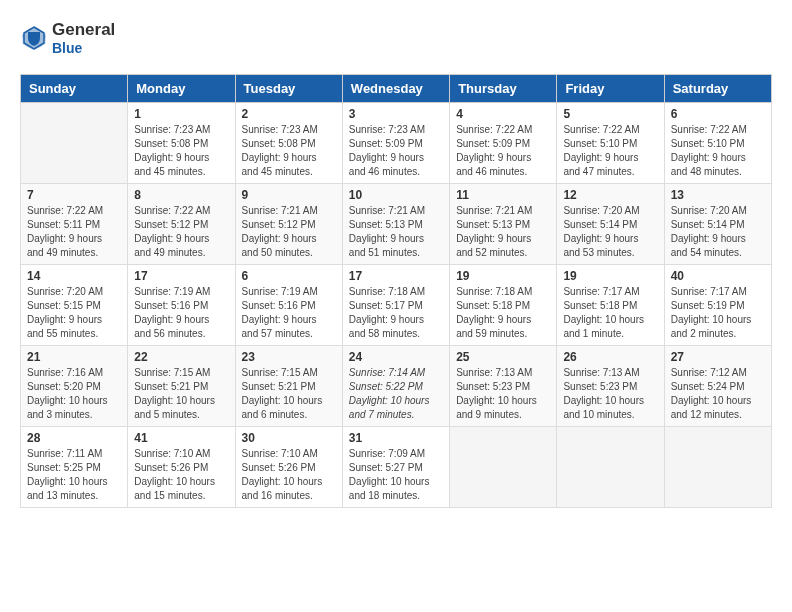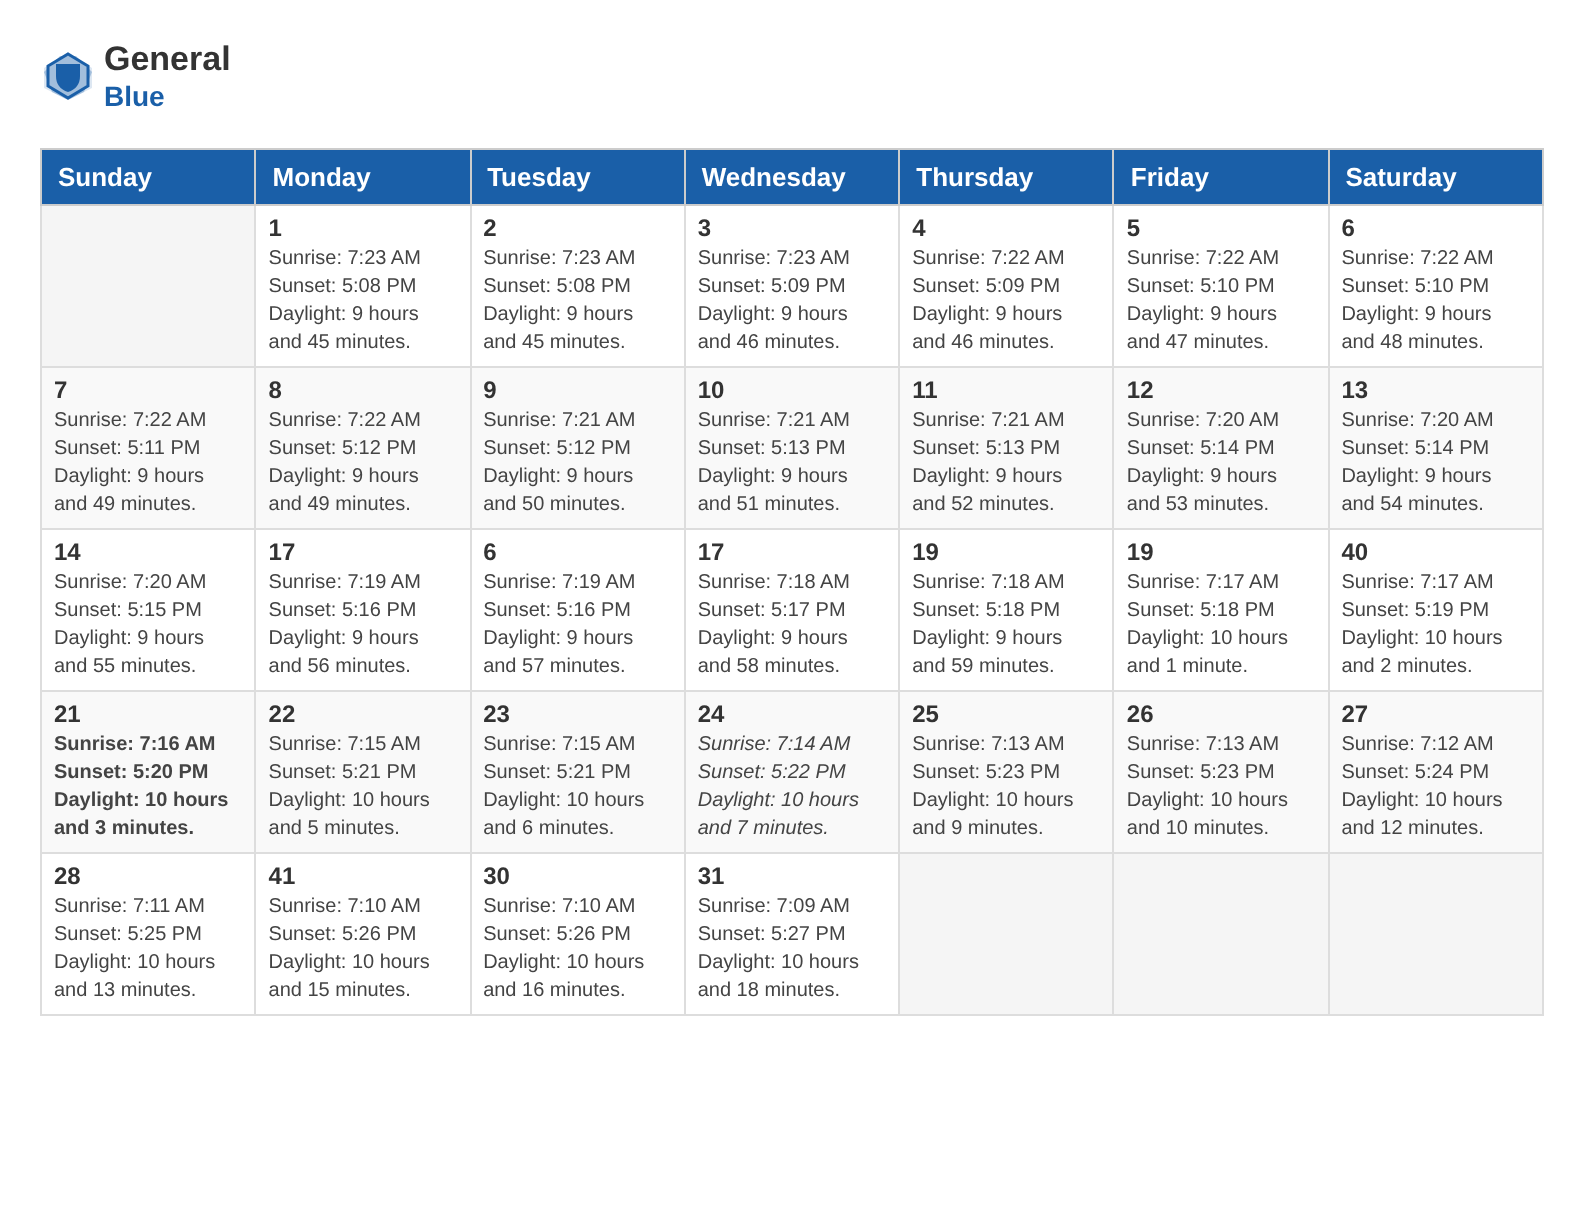--- a/index.html
+++ b/index.html
@@ -258,21 +258,21 @@
           <span class="day-number">40</span>
           <div class="day-info" style="white-space: pre-line;">Sunrise: 7:17 AM
 Sunset: 5:19 PM
 Daylight: 10 hours
 and 2 minutes.</div>
         </td>
       </tr>
       <tr>
         <td>
           <span class="day-number">21</span>
-          <div class="day-info" style="white-space: pre-line; font-weight: bold;">Sunrise: 7:16 AM
+          <div class="day-info" style="white-space: pre-line;">Sunrise: 7:16 AM
 Sunset: 5:20 PM
 Daylight: 10 hours
 and 3 minutes.</div>
         </td>
         <td>
           <span class="day-number">22</span>
           <div class="day-info" style="white-space: pre-line;">Sunrise: 7:15 AM
 Sunset: 5:21 PM
 Daylight: 10 hours
 and 5 minutes.</div>

